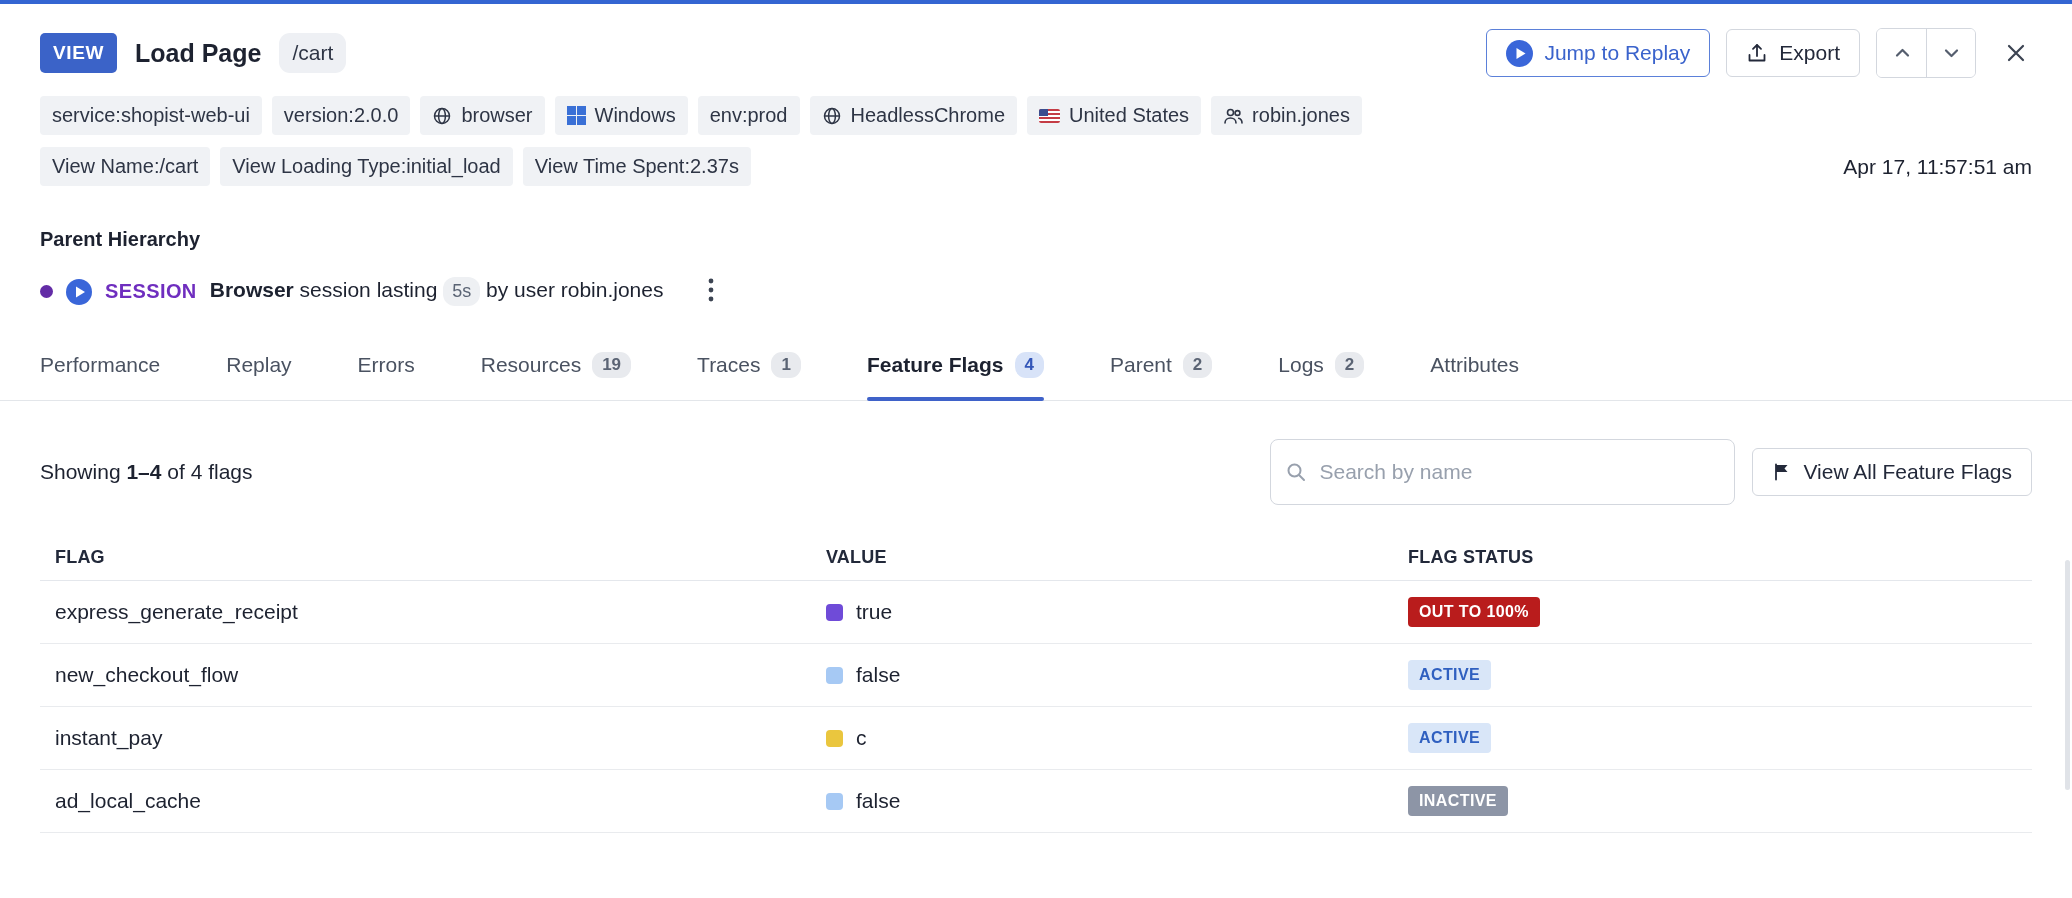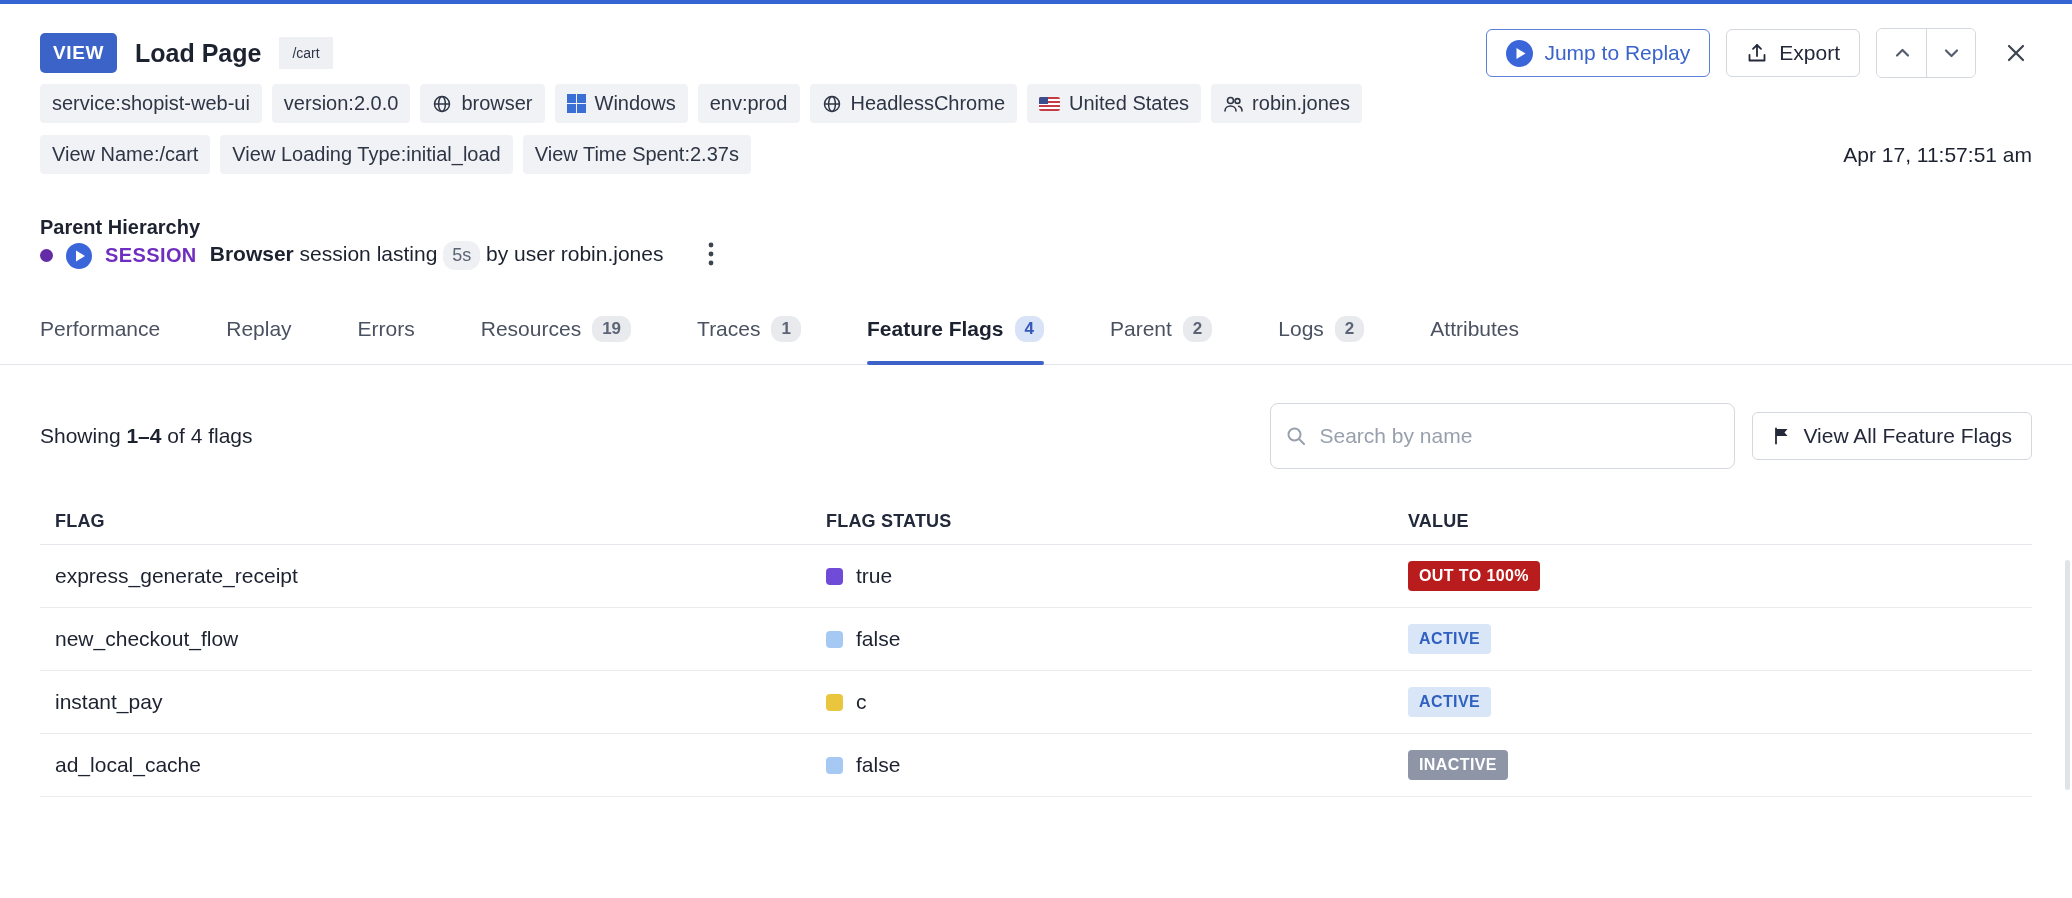--- a/index.html
+++ b/index.html
@@ -9,41 +9,41 @@
     background:#ffffff; color:#1d2230;
     font-family:"Liberation Sans","DejaVu Sans",sans-serif;
   }
   .topbar { height:4px; background:#3465d2; }
   .page { padding:0 40px; }
 
   
   .header-row { margin-top:24px; display:flex; align-items:center; gap:18px; }
   .view-badge { background:#3b63c8; color:#fff; font-size:19px; font-weight:700; letter-spacing:.6px; padding:9px 13px; border-radius:5px; }
   .title { font-size:25px; font-weight:700; }
-  .path-pill { background:#eef0f4; border-radius:0; padding:8px 13px; font-size:14px; color:#2e3545; cursor:pointer; }
+  .path-pill { background:#eef0f4; border-radius:11px; padding:8px 13px; font-size:21px; color:#2e3545; cursor:pointer; }
   .header-right { margin-left:auto; display:flex; align-items:center; gap:16px; }
   .btn { display:inline-flex; align-items:center; gap:11px; height:48px; padding:0 19px; background:#fff;
          border:1px solid #d3d7de; border-radius:6px; font-size:21px; color:#23293a; cursor:pointer; font-family:inherit; }
   .btn-replay { border:1.5px solid #5b80d9; color:#3a63cc; font-weight:500; }
   .updown { display:flex; border:1px solid #d3d7de; border-radius:6px; overflow:hidden; height:50px; background:#fff; }
   .updown button { width:49px; border:none; background:#fff; display:flex; align-items:center; justify-content:center; cursor:pointer; }
   .updown button + button { border-left:1px solid #d3d7de; }
   .close-btn { background:none; border:none; cursor:pointer; margin-left:8px; padding:4px; display:flex; align-items:center; }
 
   
-  .tags-row { margin-top:6px; display:flex; align-items:center; gap:10px; }
+  .tags-row { margin-top:18px; display:flex; align-items:center; gap:10px; }
   .tags-row.second { margin-top:12px; }
   .tag { background:#f0f2f5; border-radius:4px; padding:8px 12px; font-size:20px; color:#2e3545;
          display:inline-flex; align-items:center; gap:9px; cursor:pointer; }
   .flag-wrap { display:inline-flex; border-radius:2px; overflow:hidden; }
   .timestamp { margin-left:auto; font-size:21px; color:#1d2230; }
 
   
   .ph-title { margin-top:42px; font-size:20px; font-weight:700; }
-  .session-row { margin-top:0; display:flex; align-items:center; gap:13px; font-size:21px; }
+  .session-row { margin-top:24px; display:flex; align-items:center; gap:13px; font-size:21px; }
   .dot-purple { width:13px; height:13px; border-radius:50%; background:#632ca6; flex:none; }
   .play-circle { display:flex; align-items:center; cursor:pointer; background:none; border:none; padding:0; }
   .session-label { color:#6f2ebf; font-weight:700; font-size:20px; letter-spacing:.4px; }
   .sess-sentence { display:inline; }
   .sess-bold { font-weight:700; }
   .pill-small { background:#eef0f3; color:#5b6474; font-size:18px; padding:4px 9px; border-radius:12px; display:inline-block; }
   .kebab { margin-left:26px; background:none; border:none; cursor:pointer; padding:2px 6px; }
 
   
   .tabs { margin:44px -40px 0; padding:0 40px; border-bottom:1px solid #e3e6ea; display:flex; }
@@ -297,22 +297,22 @@
             </svg>
         </span>
         <span>View All Feature Flags</span>
       </button>
     </div>
   </div>
 
   <div class="table">
     <div class="thead">
       <span>FLAG</span>
+      <span>VALUE</span>
       <span>FLAG STATUS</span>
-      <span>VALUE</span>
     </div>
 
     <div class="trow">
       <span>express_generate_receipt</span>
       <span class="value-cell">
         <span class="value-dot" style="background: rgb(111, 75, 216);"></span>
         <span>true</span>
       </span>
       <span><span class="status-badge" style="background: #b91c1c; color: rgb(255, 255, 255);">OUT TO 100%</span></span>
     </div>

